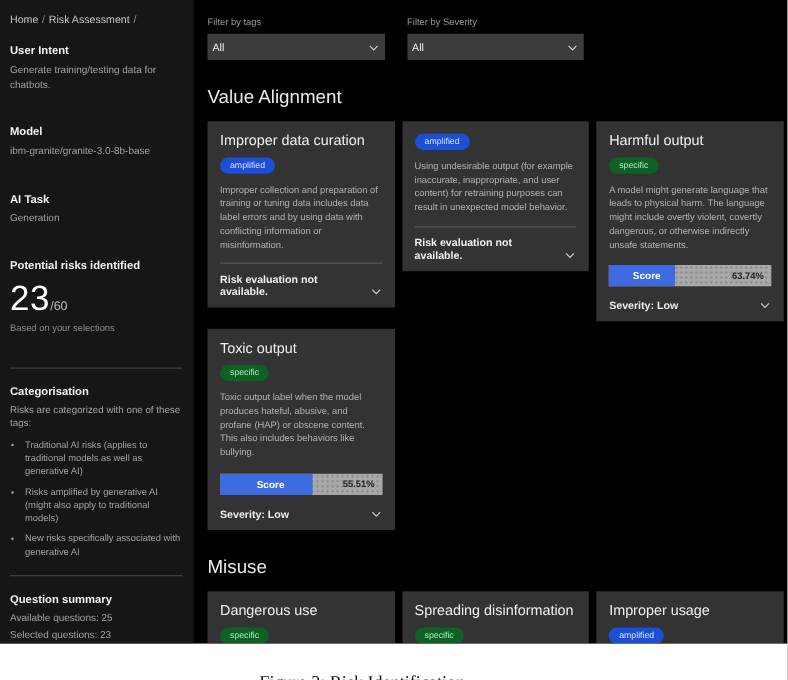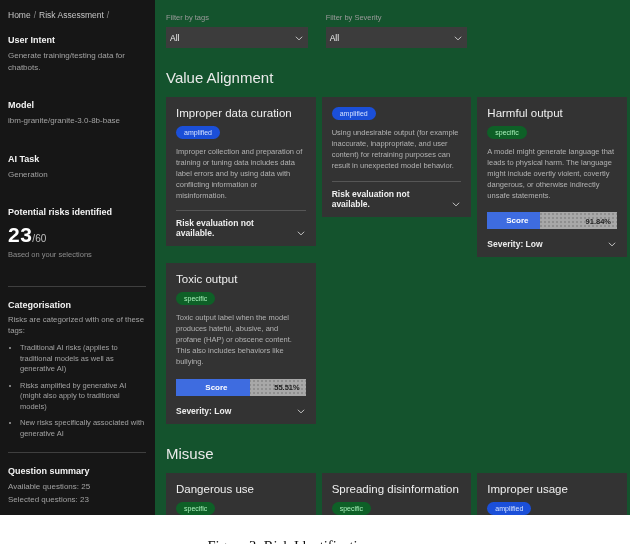--- a/index.html
+++ b/index.html
@@ -1,30 +1,30 @@
 <!DOCTYPE html>
 <html><head>
 <meta charset="utf-8">
 <style>
   html,body{margin:0;padding:0;background:#fff;}
   .page{width:630px;height:544px;overflow:hidden;position:relative;
         font-family:"Liberation Sans", sans-serif;-webkit-font-smoothing:antialiased;}
-  .app{display:flex;width:630px;height:515px;background:#14532d;overflow:hidden;}
+  .app{display:flex;width:630px;height:515px;background:#000000;overflow:hidden;}
 
   
   .sidebar{width:155px;flex:0 0 155px;background:#161616;box-sizing:border-box;
            padding:10px 9px 0 8px;overflow:hidden;}
   .breadcrumb{font-size:8.5px;color:#c2c2c2;margin-bottom:15px;white-space:nowrap;}
   .breadcrumb a{color:#c6c6c6;text-decoration:none;cursor:pointer;}
   .breadcrumb .sep{color:#8d8d8d;margin:0 3px;}
   .sb-section{margin-bottom:27px;}
   .sb-title{font-size:9px;font-weight:bold;color:#f2f2f2;margin-bottom:5px;}
   .sb-body{font-size:8px;color:#a2a2a2;line-height:1.45;}
   .risk-count{margin:6px 0 3px;}
-  .risk-count .big{font-size:21px;font-weight:bold;color:#fff;letter-spacing:.5px;}
+  .risk-count .big{font-size:28px;font-weight:normal;color:#fff;letter-spacing:.5px;}
   .risk-count .den{font-size:10px;color:#c0c0c0;}
   .sb-note{font-size:7.5px;color:#8d8d8d;}
   .sb-divider{border:none;border-top:1px solid #3f3f3f;margin:13px 0;}
   .cat-intro{font-size:7.8px;color:#a2a2a2;line-height:1.4;margin-bottom:6px;}
   ul.cat-bullets{margin:0;padding-left:12px;}
   ul.cat-bullets li{font-size:7.5px;color:#a2a2a2;line-height:1.4;margin-bottom:6px;}
   .qs-line{font-size:8px;color:#a2a2a2;line-height:1.6;}
 
   
   .main{flex:1;box-sizing:border-box;padding:13px 3px 0 11px;overflow:hidden;}
@@ -163,21 +163,21 @@
                 </div>
               </article>
               <article class="card">
                 <h3 class="card-title">Harmful output</h3>
                 <span class="pill specific">specific</span>
                 <p class="card-desc">A model might generate language that leads to physical harm. The language might include overtly violent, covertly dangerous, or otherwise indirectly unsafe statements.</p>
                 <div class="scorebar">
                   <div class="score-fill" style="width: 41%;">
                     <span>Score</span>
                   </div>
-                  <span class="score-value">91.84%</span>
+                  <span class="score-value">63.74%</span>
                 </div>
                 <div class="sev-row">
                   <span class="sev-text">Severity: Low</span>
                   <svg viewBox="0 0 16 16" class="chev">
                     <path d="M3 6l5 5 5-5" fill="none" stroke="currentColor" stroke-width="1.5"></path>
                   </svg>
                 </div>
               </article>
               <article class="card">
                 <h3 class="card-title">Toxic output</h3>

